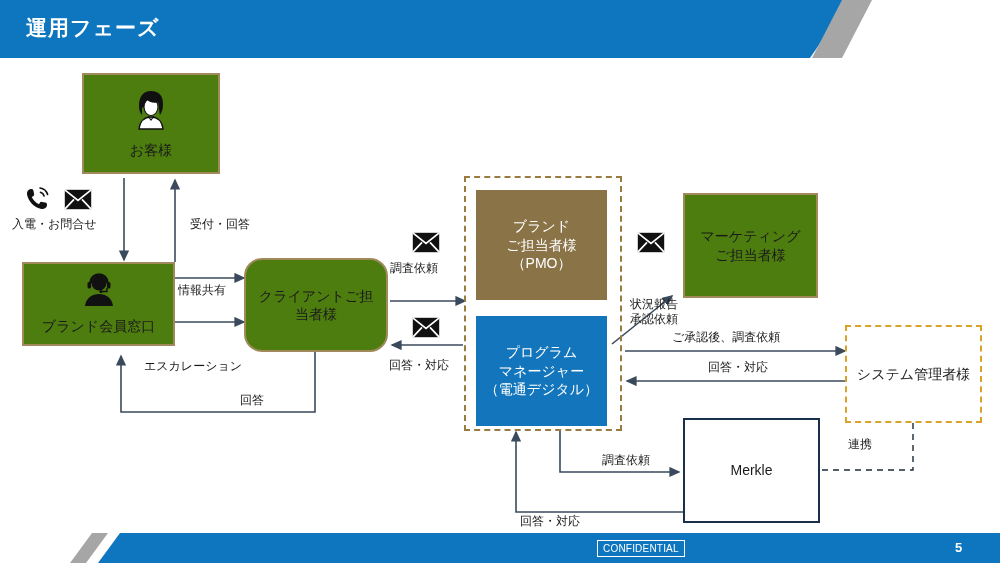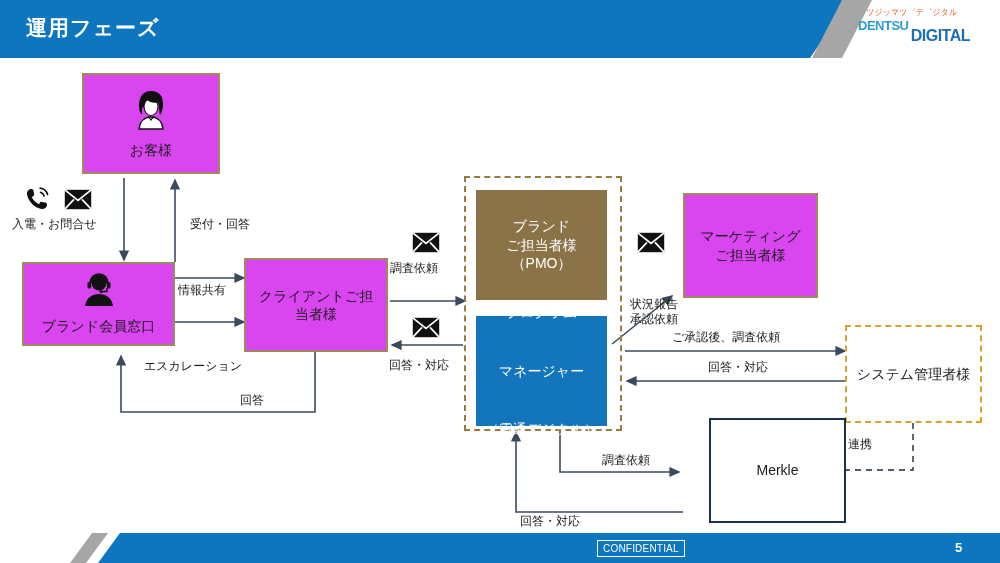--- a/index.html
+++ b/index.html
@@ -73,25 +73,25 @@
     position:absolute;left:955px;top:540px;
     color:#ffffff;font-size:13px;font-weight:bold;
   }
 
   
   .box{
     position:absolute;box-sizing:border-box;
     display:flex;flex-direction:column;align-items:center;justify-content:center;
     text-align:center;line-height:1.32;
   }
-  .box-brownline{border:2px solid #A08A5B;background:#d946ef;color:#1a1a1a;font-size:14px;}
+  .box-brownline{border:2px solid #A08A5B;background:#4d7c0f;color:#1a1a1a;font-size:14px;}
   .box-brownfill{border:none;background:#8B7348;color:#ffffff;font-size:14px;}
-  .box-bluefill{border:none;background:#1376BC;color:#ffffff;font-size:14px;gap:40px;}
+  .box-bluefill{border:none;background:#1376BC;color:#ffffff;font-size:14px;}
   .box-orangedash{border:2px dashed #D9A228;background:#ffffff;color:#1a1a1a;font-size:14px;}
-  .box-navyline{border:2px solid #19304A;background:#ffffff;color:#1a1a1a;font-size:14px;margin-left:26px;}
+  .box-navyline{border:2px solid #19304A;background:#ffffff;color:#1a1a1a;font-size:14px;}
 
   .group-dash{
     position:absolute;box-sizing:border-box;
     border:2px dashed #9A7B3F;background:transparent;
   }
 
   
   .icon-person{display:block;margin-bottom:6px;}
   .ico{position:absolute;}
 
@@ -106,27 +106,20 @@
 </style>
 </head>
 <body>
 
 <div class="slide">
 
   <div class="header-bar"></div>
   <div class="header-slash"></div>
   <div class="header-title">運用フェーズ</div>
 
-  <div class="logo">
-    <div class="logo-kana">ツジッマツ゛テ゛ジタル</div>
-    <div class="logo-main">
-      <div class="logo-row1">DENTSU</div>
-      <div class="logo-row2">DIGITAL</div>
-    </div>
-  </div>
 
   <svg class="lines" viewBox="0 0 1000 563">
     <defs>
       <marker id="ah" markerWidth="7" markerHeight="7" refX="6" refY="3.2" orient="auto">
         <path d="M0,0 L7,3.2 L0,6.4 z" fill="#3A4A5C"></path>
       </marker>
       <marker id="ahd" markerWidth="7" markerHeight="7" refX="6" refY="3.2" orient="auto">
         <path d="M0,0 L7,3.2 L0,6.4 z" fill="#1a2a3a"></path>
       </marker>
     </defs>
@@ -183,21 +176,21 @@
         <rect x="6.5" y="9" width="3.6" height="6.5" rx="1.6" fill="#111"></rect>
         <rect x="25.9" y="9" width="3.6" height="6.5" rx="1.6" fill="#111"></rect>
         <path d="M25.9 15 L25.9 18.5 L21 18.5" fill="none" stroke="#111" stroke-width="1.5"></path>
         <circle cx="20" cy="18.5" r="1.6" fill="#111"></circle>
         <path d="M4 33 C5 25 11 21 18 21 C25 21 31 25 32 33 Z" fill="#111"></path>
       </svg>
     </span>
     <span>ブランド会員窓口</span>
   </div>
 
-  <div class="box box-brownline" style="left:244px;top:258px;width:144px;height:94px;">
+  <div class="box box-brownline" style="left:244px;top:258px;width:144px;height:94px;border-radius:18px;">
     <span>クライアントご担</span>
     <span>当者様</span>
   </div>
 
   <div class="group-dash" style="left:464px;top:176px;width:158px;height:255px;"></div>
 
   <div class="box box-brownfill" style="left:476px;top:190px;width:131px;height:110px;">
     <span>ブランド</span>
     <span>ご担当者様</span>
     <span>（PMO）</span>

